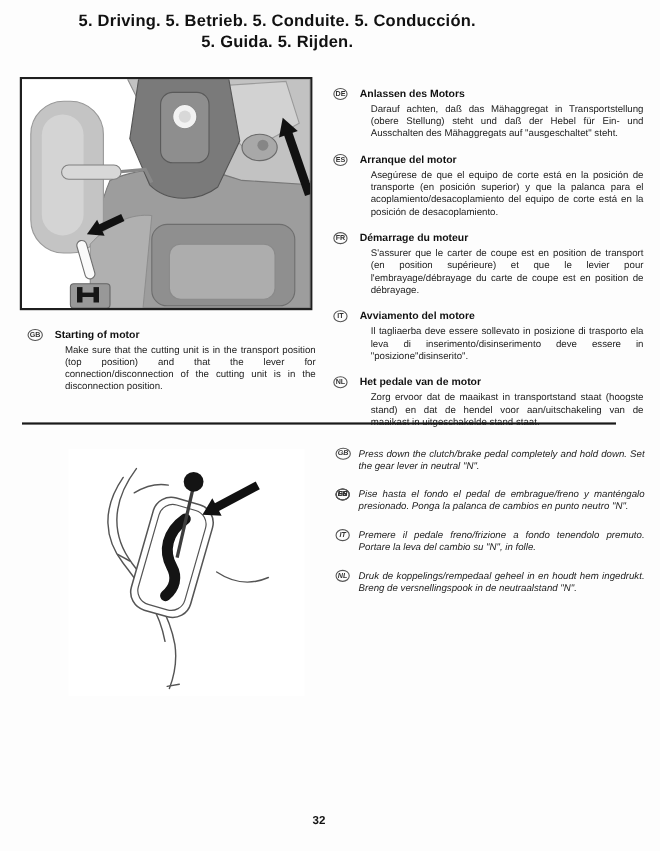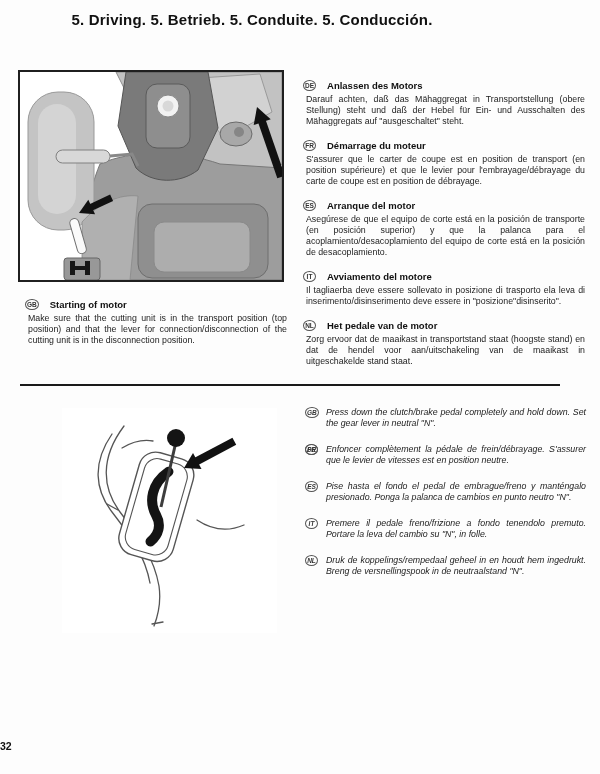--- a/index.html
+++ b/index.html
@@ -23,21 +23,21 @@
     display:inline-flex; align-items:center; justify-content:center;
     min-width:13px; height:11px; padding:0 1px; box-sizing:border-box;
     border:1px solid #555; border-radius:50%;
     font-size:6.5px; font-weight:bold; color:#333; background:transparent;
     flex:0 0 auto;
   }
   .head-row { display:flex; align-items:center; gap:11px; margin-bottom:3px; }
   .heading { font-weight:bold; font-size:9.5px; color:#111; }
   .body-txt {
     font-size:8.8px; line-height:11px; text-align:justify;
-    color:#222; margin-left:3px;
+    color:#222; margin-left:34px;
   }
 
   .col-right-top { position:absolute; left:303px; top:80px; width:282px; }
   .col-right-top .lblock { margin-bottom:13px; }
   .lblock-gb { position:absolute; left:25px; top:299px; width:262px; }
   .lblock-gb .body-txt { }
 
   .divider {
     position:absolute; left:20px; top:384px; width:540px; height:2px;
     background:#1a1a1a;
@@ -48,30 +48,31 @@
 
   .col-right-bottom { position:absolute; left:305px; top:407px; width:281px;font-style:italic; }
   .hang {
     position:relative; padding-left:21px; margin-bottom:15px;
     font-size:8.8px; line-height:11px; text-align:justify; color:#222;
   }
   .hang .badge { position:absolute; left:0; top:0; }
 
   .page-number {
     position:absolute; left:0; top:740px; width:580px;
-    font-weight:bold; font-size:10.5px; color:#111;
+    text-align:center; font-weight:bold; font-size:10.5px; color:#111;
   }
 </style>
 </head>
 <body>
 
 <div class="page">
 
   <div class="title">
     <div>5. Driving.  5. Betrieb.  5. Conduite.  5. Conducción.</div>
+    <div>5. Guida.  5. Rijden.</div>
   </div>
 
   <div class="photo-frame">
     <svg width="262" height="208" viewBox="0 0 262 208" role="img">
       <rect width="262" height="208" fill="#ffffff"></rect>
 
       <path d="M96,0 L262,0 L262,92 L224,116 L150,62 L110,28 Z" fill="#c2c2c2" stroke="#8c8c8c" stroke-width="1"></path>
       <path d="M150,8 L240,2 L252,40 L205,66 Z" fill="#d2d2d2" stroke="#9a9a9a" stroke-width="1"></path>
 
       <path d="M80,92 C110,78 160,78 200,92 L262,96 L262,208 L62,208 C62,160 68,120 80,92 Z" fill="#9d9d9d" stroke="#777" stroke-width="1"></path>
@@ -120,32 +121,32 @@
     <div class="lblock">
       <div class="head-row">
         <span class="badge">DE</span>
         <span class="heading">Anlassen des Motors</span>
       </div>
       <div class="body-txt">Darauf achten, daß das Mähaggregat in Transportstellung (obere Stellung) steht und daß der Hebel für Ein- und Ausschalten des Mähaggregats auf "ausgeschaltet" steht.</div>
     </div>
 
     <div class="lblock">
       <div class="head-row">
+        <span class="badge">ES</span>
+        <span class="heading">Arranque del motor</span>
+      </div>
+      <div class="body-txt">Asegúrese de que el equipo de corte está en la posición de transporte (en posición superior) y que la palanca para el acoplamiento/desacoplamiento del equipo de corte está en la posición de desacoplamiento.</div>
+    </div>
+
+    <div class="lblock">
+      <div class="head-row">
         <span class="badge">FR</span>
         <span class="heading">Démarrage du moteur</span>
       </div>
       <div class="body-txt">S'assurer que le carter de coupe est en position de transport (en position supérieure) et que le levier pour l'embrayage/débrayage du carte de coupe est en position de débrayage.</div>
-    </div>
-
-    <div class="lblock">
-      <div class="head-row">
-        <span class="badge">ES</span>
-        <span class="heading">Arranque del motor</span>
-      </div>
-      <div class="body-txt">Asegúrese de que el equipo de corte está en la posición de transporte (en posición superior) y que la palanca para el acoplamiento/desacoplamiento del equipo de corte está en la posición de desacoplamiento.</div>
     </div>
 
     <div class="lblock">
       <div class="head-row">
         <span class="badge">IT</span>
         <span class="heading">Avviamento del motore</span>
       </div>
       <div class="body-txt">Il tagliaerba deve essere sollevato in posizione di trasporto ela leva di inserimento/disinserimento deve essere in "posizione"disinserito".</div>
     </div>
 
@@ -203,21 +204,20 @@
       <span class="badge">GB</span>
       <span>Press down the clutch/brake pedal completely and hold down. Set the gear lever in neutral "N".</span>
     </div>
 
     <div class="hang">
       <span class="badge">DE</span>
     </div>
 
     <div class="hang">
       <span class="badge">FR</span>
-      <span>Enfoncer complètement la pédale de frein/débrayage. S'assurer que le levier de vitesses est en position neutre.</span>
     </div>
 
     <div class="hang">
       <span class="badge">ES</span>
       <span>Pise hasta el fondo el pedal de embrague/freno y manténgalo presionado. Ponga la palanca de cambios en punto neutro "N".</span>
     </div>
 
     <div class="hang">
       <span class="badge">IT</span>
       <span>Premere il pedale freno/frizione a fondo tenendolo premuto. Portare la leva del cambio su "N", in folle.</span>

